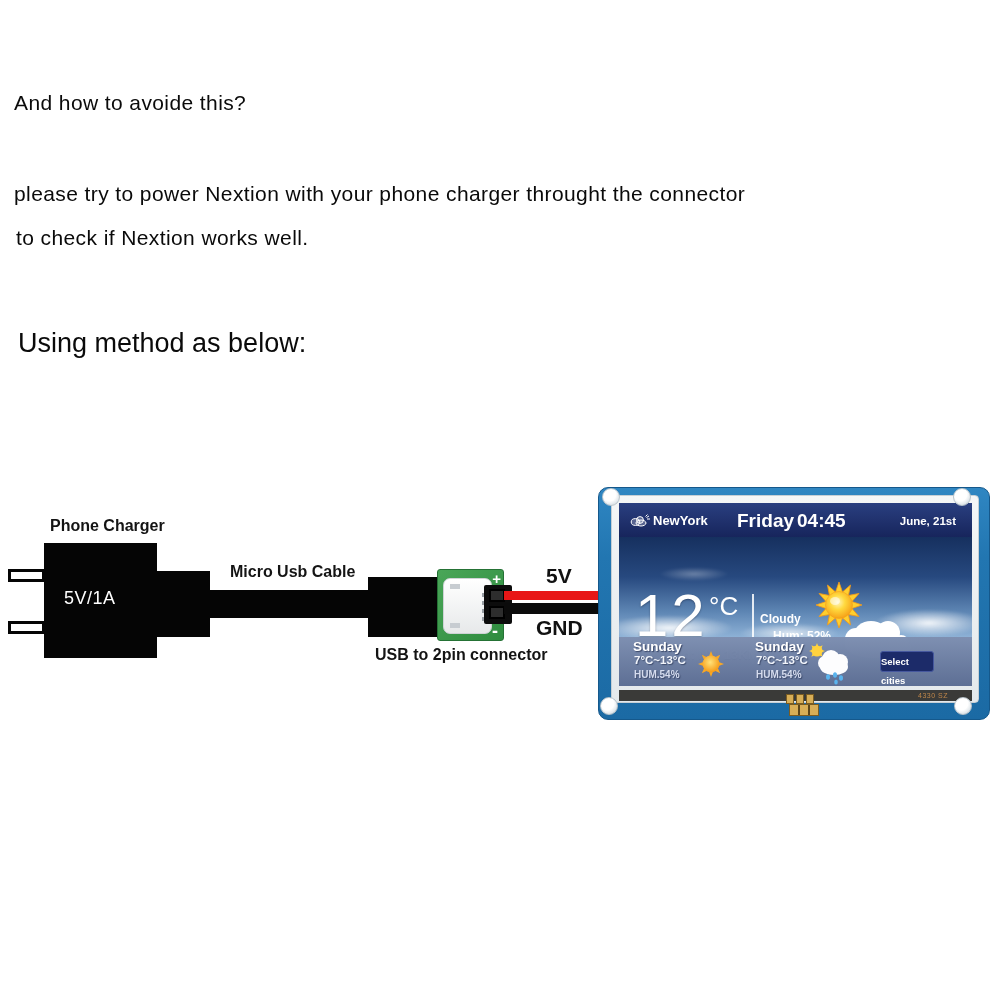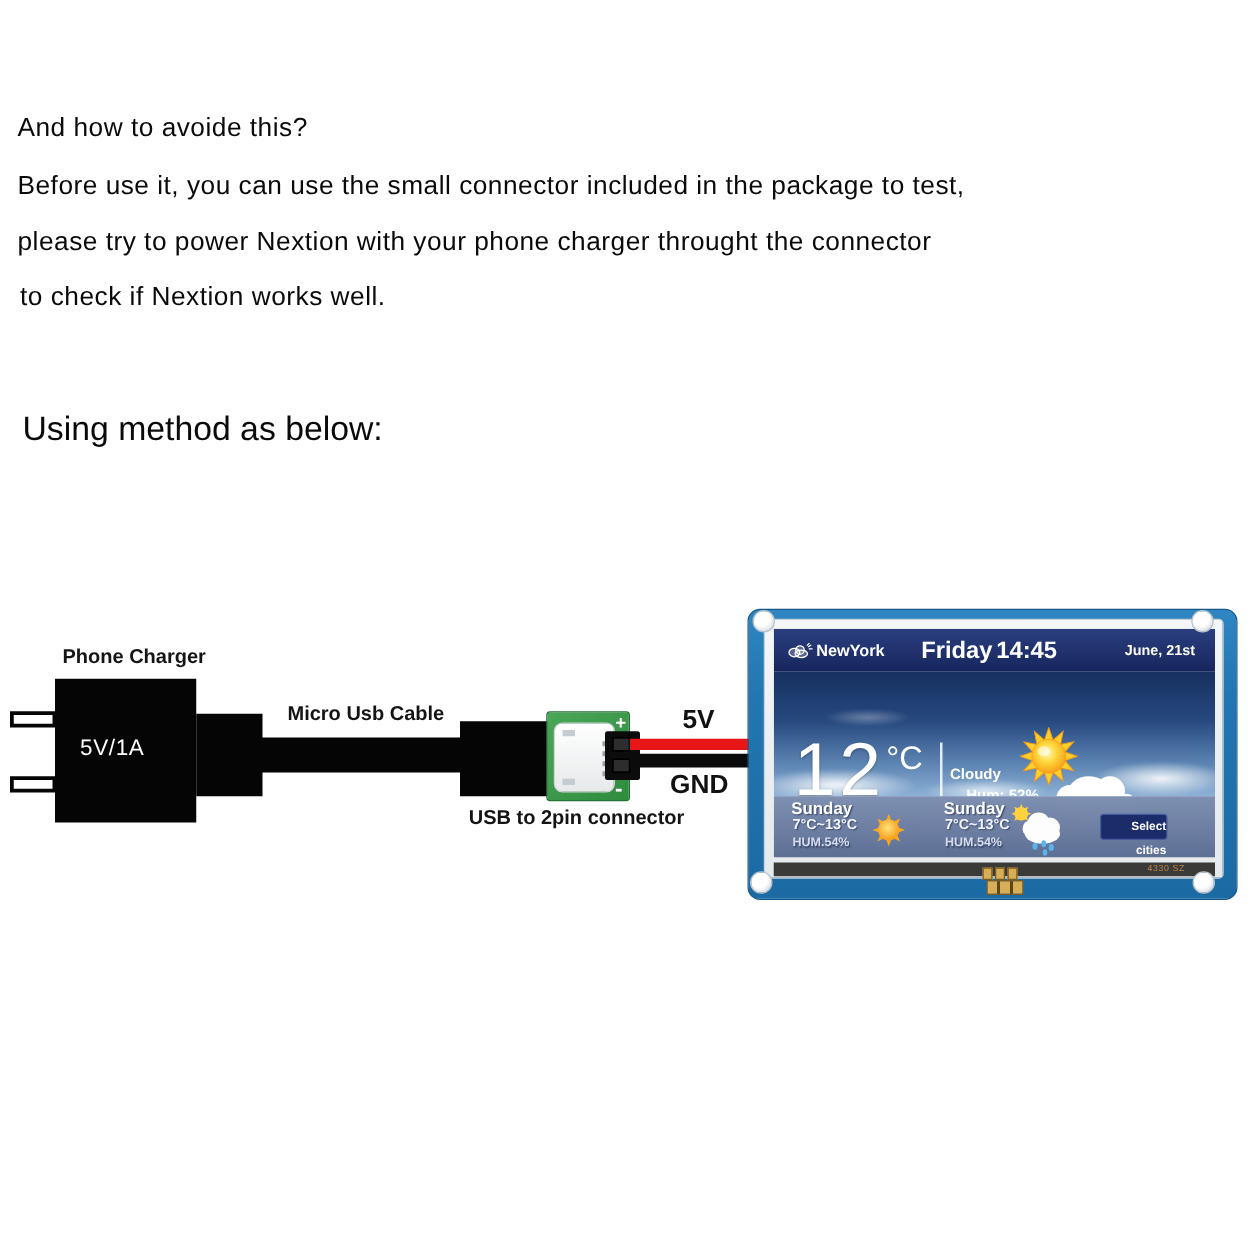--- a/index.html
+++ b/index.html
@@ -95,37 +95,36 @@
            background: linear-gradient(180deg, rgba(122,140,175,.96), rgba(88,106,145,.96)); }
   .f-day { position: absolute; font-size: 13.5px; font-weight: 700; color: #fff; text-shadow: 1px 1px 1px rgba(20,30,60,.6); }
   .f-range { position: absolute; font-size: 11.5px; font-weight: 700; color: #f2f5fb; text-shadow: 1px 1px 1px rgba(20,30,60,.5); }
   .f-hum { position: absolute; font-size: 10px; font-weight: 600; color: #d5dcee; text-shadow: 1px 1px 1px rgba(20,30,60,.5); }
   .sat-day { left: 14px; top: 2px; } .sat-range { left: 15px; top: 17px; } .sat-hum { left: 15px; top: 32px; }
   .sun-day { left: 136px; top: 2px; } .sun-range { left: 137px; top: 17px; } .sun-hum { left: 137px; top: 32px; }
   .sat-icon { position: absolute; left: 76px; top: 11px; }
   .rain-icon { position: absolute; left: 188px; top: 4px; }
   .select-btn { position: absolute; left: 261px; top: 14px; width: 54px; height: 21px; background: #1c2b69;
                 border: 1px solid #46589e; border-radius: 3px; color: #fff; font-size: 9.5px; font-weight: 700;
-                text-align: right; line-height: 19px; }
+                text-align: left; line-height: 19px; }
 
   .flex-strip { position: absolute; left: 619px; top: 690px; width: 353px; height: 11px; background: #3a3a38; z-index: 5; }
   .part-code { position: absolute; right: 24px; top: 0; font-size: 7px; color: #c0874a; line-height: 11px; letter-spacing: .5px; }
   .pad { position: absolute; width: 8px; height: 10px; background: #d8ae57; border: 1px solid #7a5c22; z-index: 7; }
   .pad1 { left: 786px; top: 694px; } .pad2 { left: 796px; top: 694px; } .pad3 { left: 806px; top: 694px; }
   .pad-tab { position: absolute; left: 789px; top: 704px; width: 30px; height: 12px; z-index: 7;
              background: linear-gradient(90deg, #d8ae57 0 28%, #5c451a 28% 36%, #d8ae57 36% 64%, #5c451a 64% 72%, #d8ae57 72% 100%);
              border: 1px solid #7a5c22; }
 </style>
 </head>
 <body>
 
 <div id="canvas">
 
   <div class="intro l2">And how to avoide this?</div>
-  <div class="intro l3">Before use it, you can use the small connector included in the package to test,</div>
   <div class="intro l4">please try to power Nextion with your phone charger throught the connector</div>
   <div class="intro l5">to check if Nextion works well.</div>
 
   <div class="heading">Using method as below:</div>
 
   <div class="dlabel charger-label">Phone Charger</div>
   <div class="abs prong prong1"></div>
   <div class="abs prong prong2"></div>
   <div class="blk charger-body">
     <span class="charger-rating">5V/1A</span>
@@ -172,21 +171,21 @@
           <ellipse cx="12" cy="10" rx="5" ry="3"></ellipse>
         </g>
         <g stroke="#fff" stroke-width="1">
           <line x1="16.5" y1="3.5" x2="18.5" y2="1.5"></line>
           <line x1="18" y1="6" x2="21" y2="6"></line>
           <line x1="17.5" y1="4.5" x2="20" y2="3"></line>
         </g>
       </svg>
       <span class="city">NewYork</span>
       <span class="day">Friday</span>
-      <span class="time">14:45</span>
+      <span class="time">04:45</span>
       <span class="date">June, 21st</span>
     </div>
 
     <div class="sky">
       <div class="wisp w1"></div>
       <div class="wisp w2"></div>
       <div class="wisp w3"></div>
       <div class="wisp w4"></div>
       <span class="temp">12</span>
       <span class="unit">°C</span>

